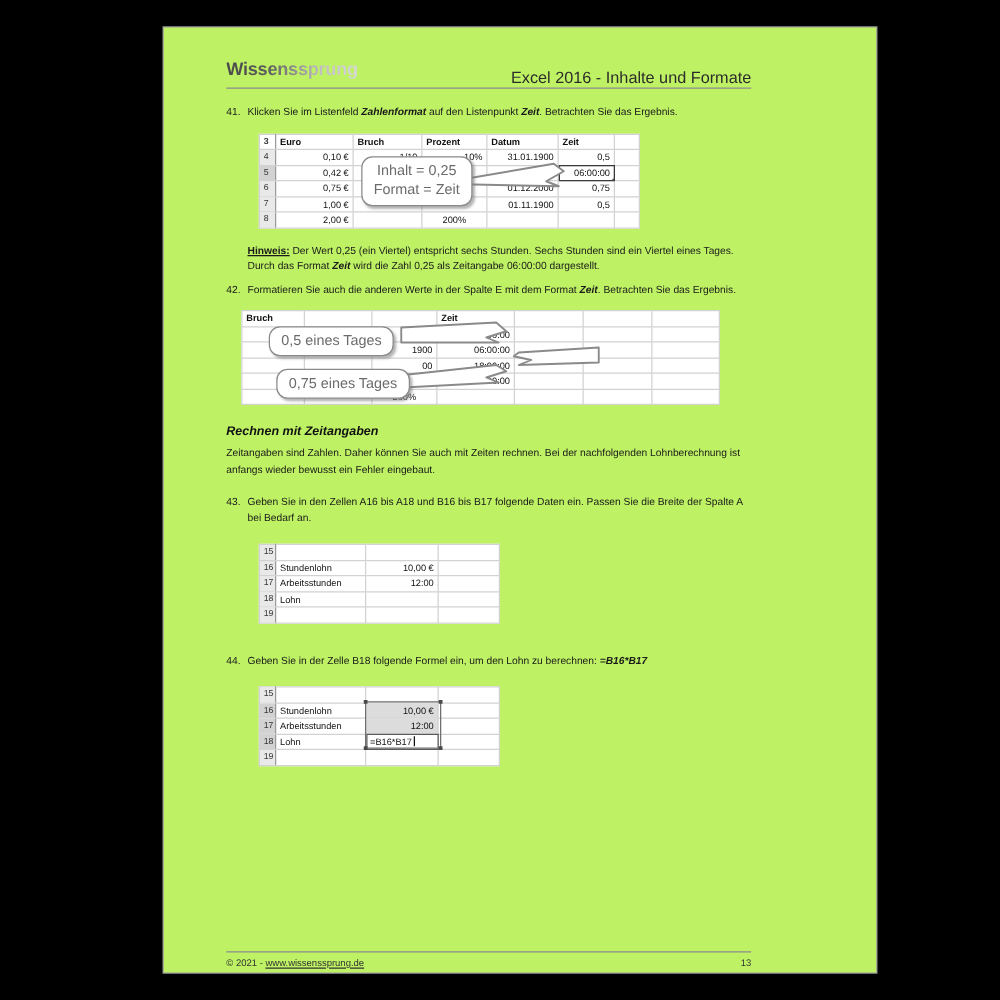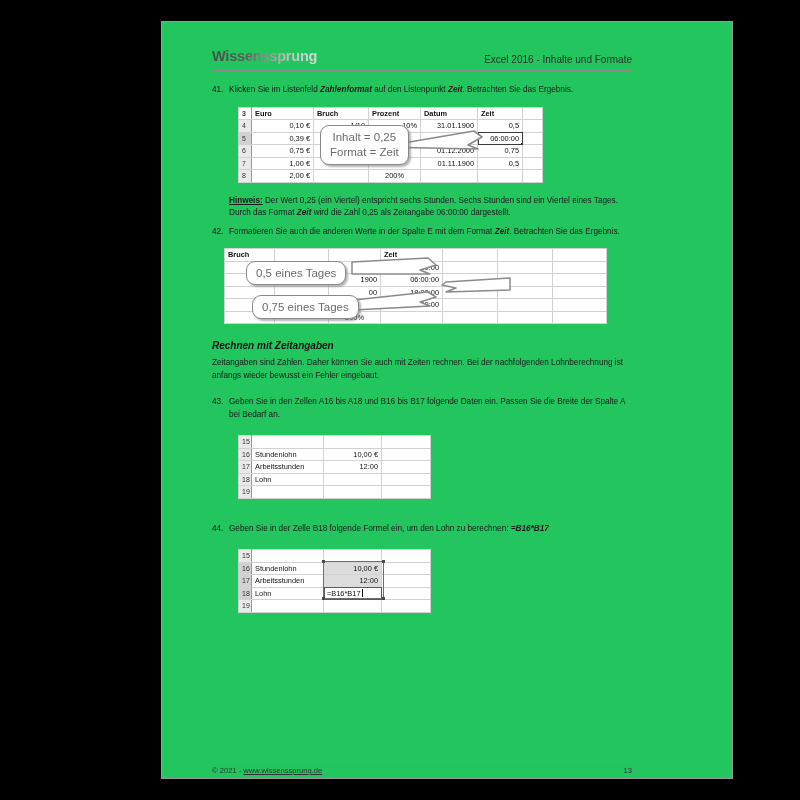--- a/index.html
+++ b/index.html
@@ -8,25 +8,25 @@
     background: #000000;
     width: 800px;
     height: 800px;
     overflow: hidden;
   }
   body {
     font-family: "Liberation Sans", sans-serif;
   }
   .page {
     position: absolute;
-    left: 162px;
+    left: 131px;
     top: 22px;
     width: 570px;
     height: 756px;
-    background: #22c55e;
+    background: #bef264;
     box-shadow: 0 0 0 1px #9a9a9a;
   }
   .page-inner {
     position: absolute;
     left: 50px;
     top: 26px;
     width: 420px;
   }
 
   
@@ -45,21 +45,21 @@
     background: linear-gradient(to right, #4a4a4a 0%, #5c5c5c 32%, #8f8f8f 52%, #c0c0c0 72%, #d8d8d8 100%);
     -webkit-background-clip: text;
     background-clip: text;
     color: transparent;
     -webkit-text-fill-color: transparent;
   }
   .header-right {
     position: absolute;
     right: 0;
     top: 6px;
-    font-size: 10px;
+    font-size: 13px;
     color: #2b2b2b;
   }
   .header-rule {
     position: absolute;
     left: 0;
     right: 0;
     top: 22px;
     border-top: 1px solid #8c8c8c;
   }
 
@@ -268,21 +268,21 @@
           <td class="rowhdr">4</td>
           <td class="num-cell">0,10 €</td>
           <td class="num-cell">1/10</td>
           <td class="num-cell">10%</td>
           <td class="num-cell">31.01.1900</td>
           <td class="num-cell">0,5</td>
           <td></td>
         </tr>
         <tr>
           <td class="rowhdr sel">5</td>
-          <td class="num-cell">0,39 €</td>
+          <td class="num-cell">0,42 €</td>
           <td class="num-cell"></td>
           <td class="num-cell"></td>
           <td class="num-cell"></td>
           <td class="num-cell sel-cell">06:00:00</td>
           <td></td>
         </tr>
         <tr>
           <td class="rowhdr">6</td>
           <td class="num-cell">0,75 €</td>
           <td class="num-cell"></td>

